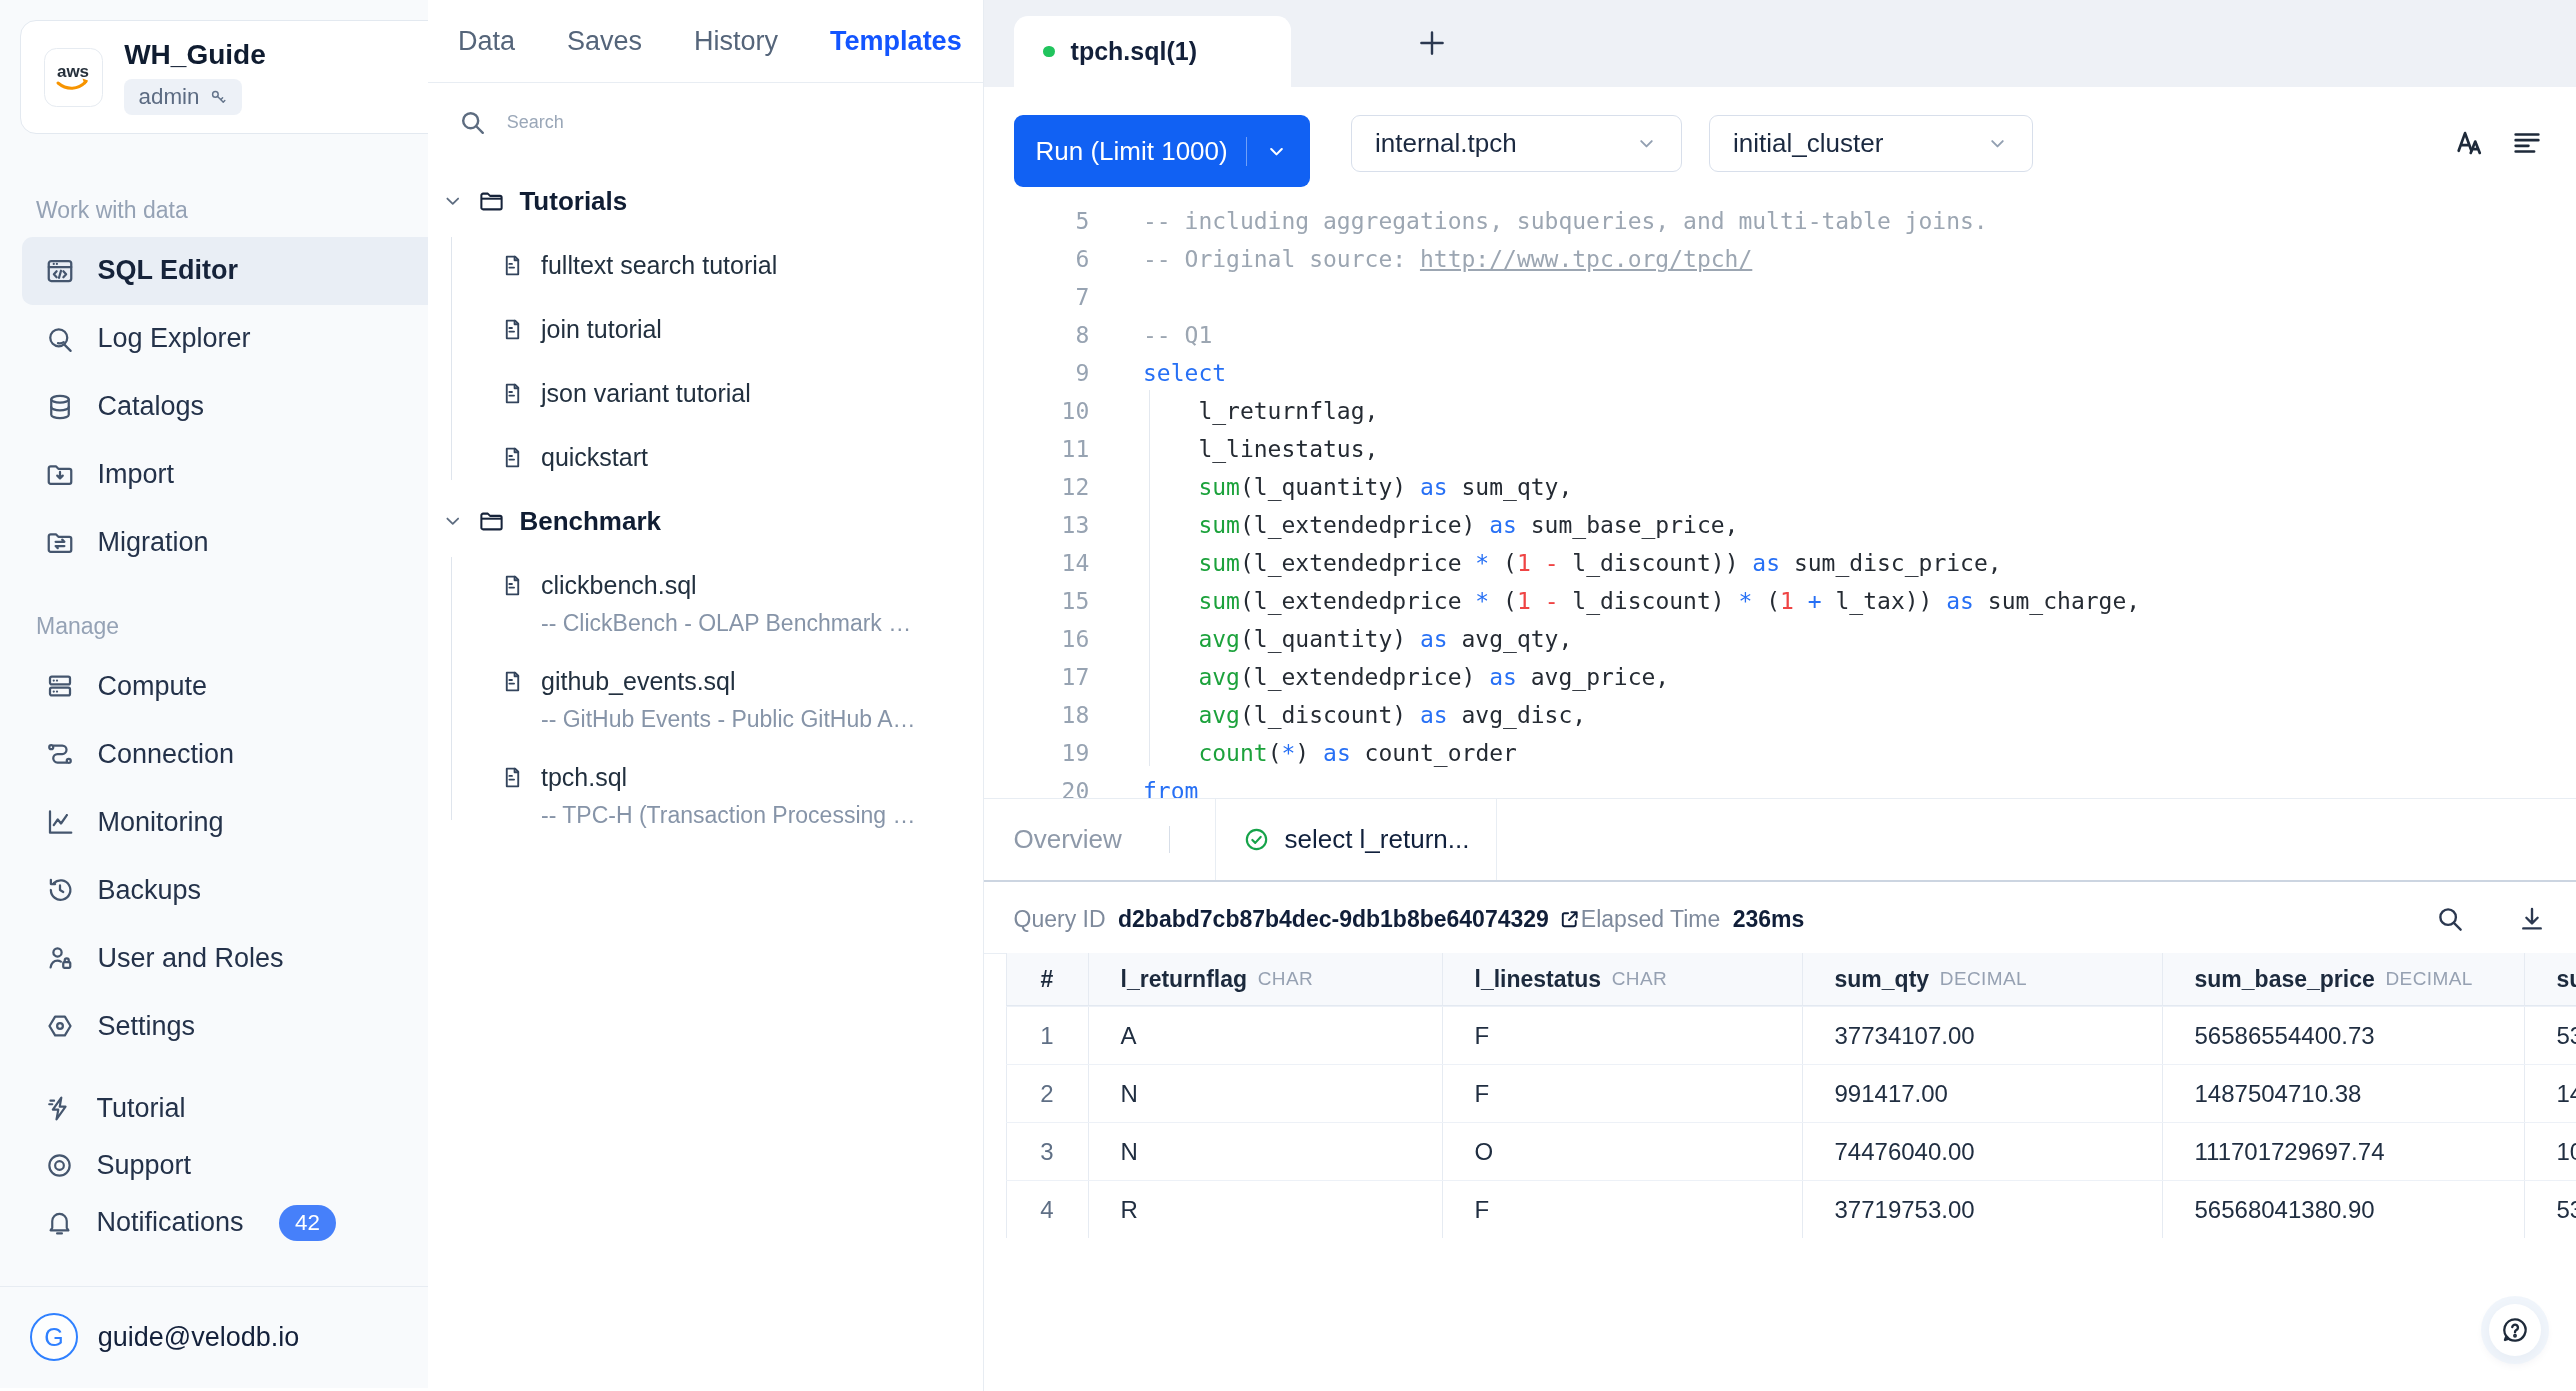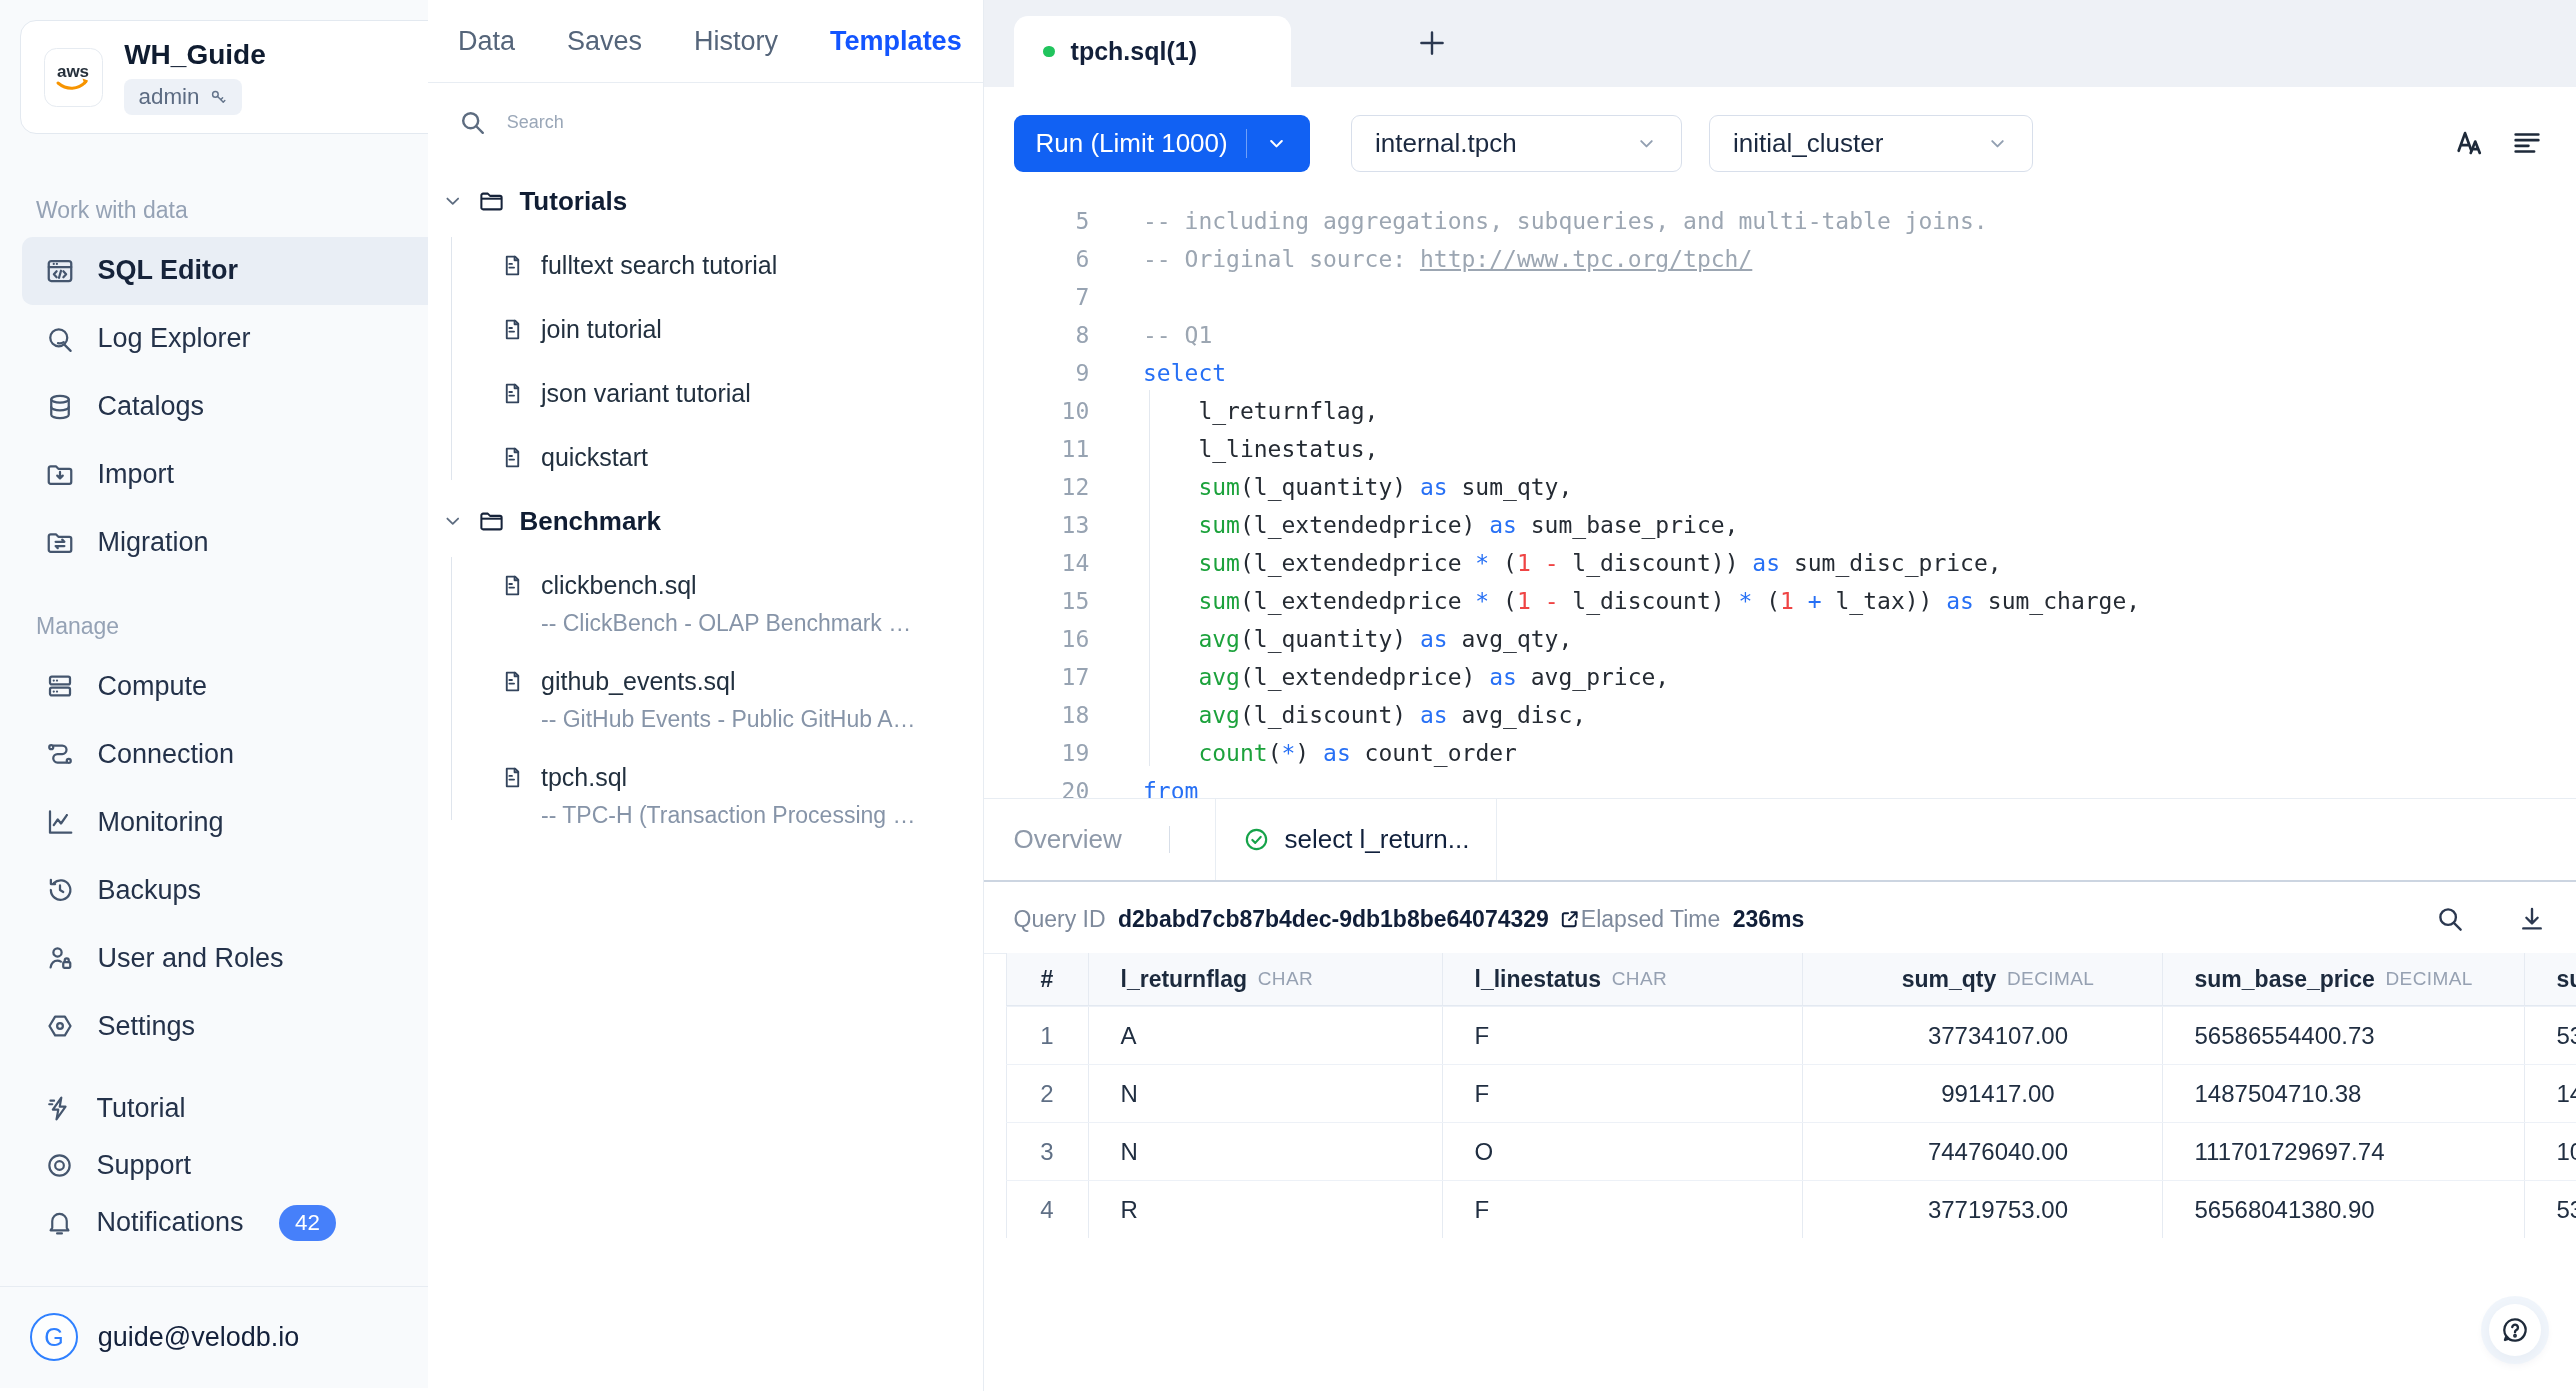--- a/index.html
+++ b/index.html
@@ -81,21 +81,21 @@
   .tabbar { height:87px; background:#eef1f6; position:relative; }
   .ed-tab { position:absolute; left:30px; top:16px; width:277px; height:71px; background:#fff;
             border-radius:14.3px 14.3px 0 0; display:flex; align-items:center;
             padding-left:29px; gap:16px; cursor:pointer; }
   .dot { width:11.6px; height:11.6px; border-radius:50%; }
   .ed-tab .lbl { font-size:25px; font-weight:600; color:#13203a; }
   .tab-plus { position:absolute; left:431px; top:26px; width:34px; height:34px;
               color:#2b3850; cursor:pointer; }
 
   .toolbar { height:110px; background:#fff; position:relative; }
-  .run-btn { position:absolute; left:30px; top:28px; height:57px; background:#1161f3;
+  .run-btn { position:absolute; left:30px; top:28px; height:72px; background:#1161f3;
              border-radius:9px; display:flex; align-items:center; padding:0 21.5px;
              gap:18px; cursor:pointer; }
   .run-btn .lbl { color:#fff; font-size:26px; font-weight:500; }
   .run-sep { width:1.3px; height:29px; background:rgba(255,255,255,.4); }
   .run-btn .icon { width:23px; height:23px; color:#fff; }
   .select { position:absolute; top:28px; height:57px; border:1.3px solid #d8dfeb;
             border-radius:9px; background:#fff; display:flex; align-items:center;
             padding:0 23px; cursor:pointer; }
   .select .lbl { font-size:26px; color:#1b2940; }
   .select .icon { margin-left:auto; width:23px; height:23px; color:#93a0b2; }
@@ -140,21 +140,21 @@
   .td, .th { border-left:0.9px solid #e6ebf2; display:flex; align-items:center;
              padding-left:32px; flex:none; overflow:hidden; }
   .th { height:52px; background:#f7f9fc; gap:10.7px; }
   .td { height:57px; font-size:24px; color:#202e41; background:#fff; }
   .tr.body { border-top:1.8px solid #edf1f7; }
   .tr.head { border-bottom:0.9px solid #e3e9f1; }
   .th .cname { font-size:23px; font-weight:700; color:#1c2a3d; }
   .th .ctype { font-size:19px; font-weight:500; color:#96a1b2; letter-spacing:0.4px; }
   .c0 { width:82px; justify-content:center; padding-left:0; }
   .td.c0 { color:#5f6f85; }
-  .c1 { width:354px; } .c2 { width:360px; } .c3 { width:360px;justify-content:center; }
+  .c1 { width:354px; } .c2 { width:360px; } .c3 { width:360px; }
   .c4 { width:362px; } .c5 { width:215px; border-right:none; }
 
   .help-fab { position:absolute; right:35px; bottom:36px; width:52px; height:52px;
               border-radius:50%; background:#fff; display:flex; align-items:center;
               justify-content:center; cursor:pointer;
               box-shadow:0 0 0 8px rgba(235,241,250,.75), 0 3.6px 12.5px rgba(20,40,80,.16); }
   .help-fab .icon { width:30px; height:30px; color:#1e2a3a; }
 </style>
 </head>
 <body>

